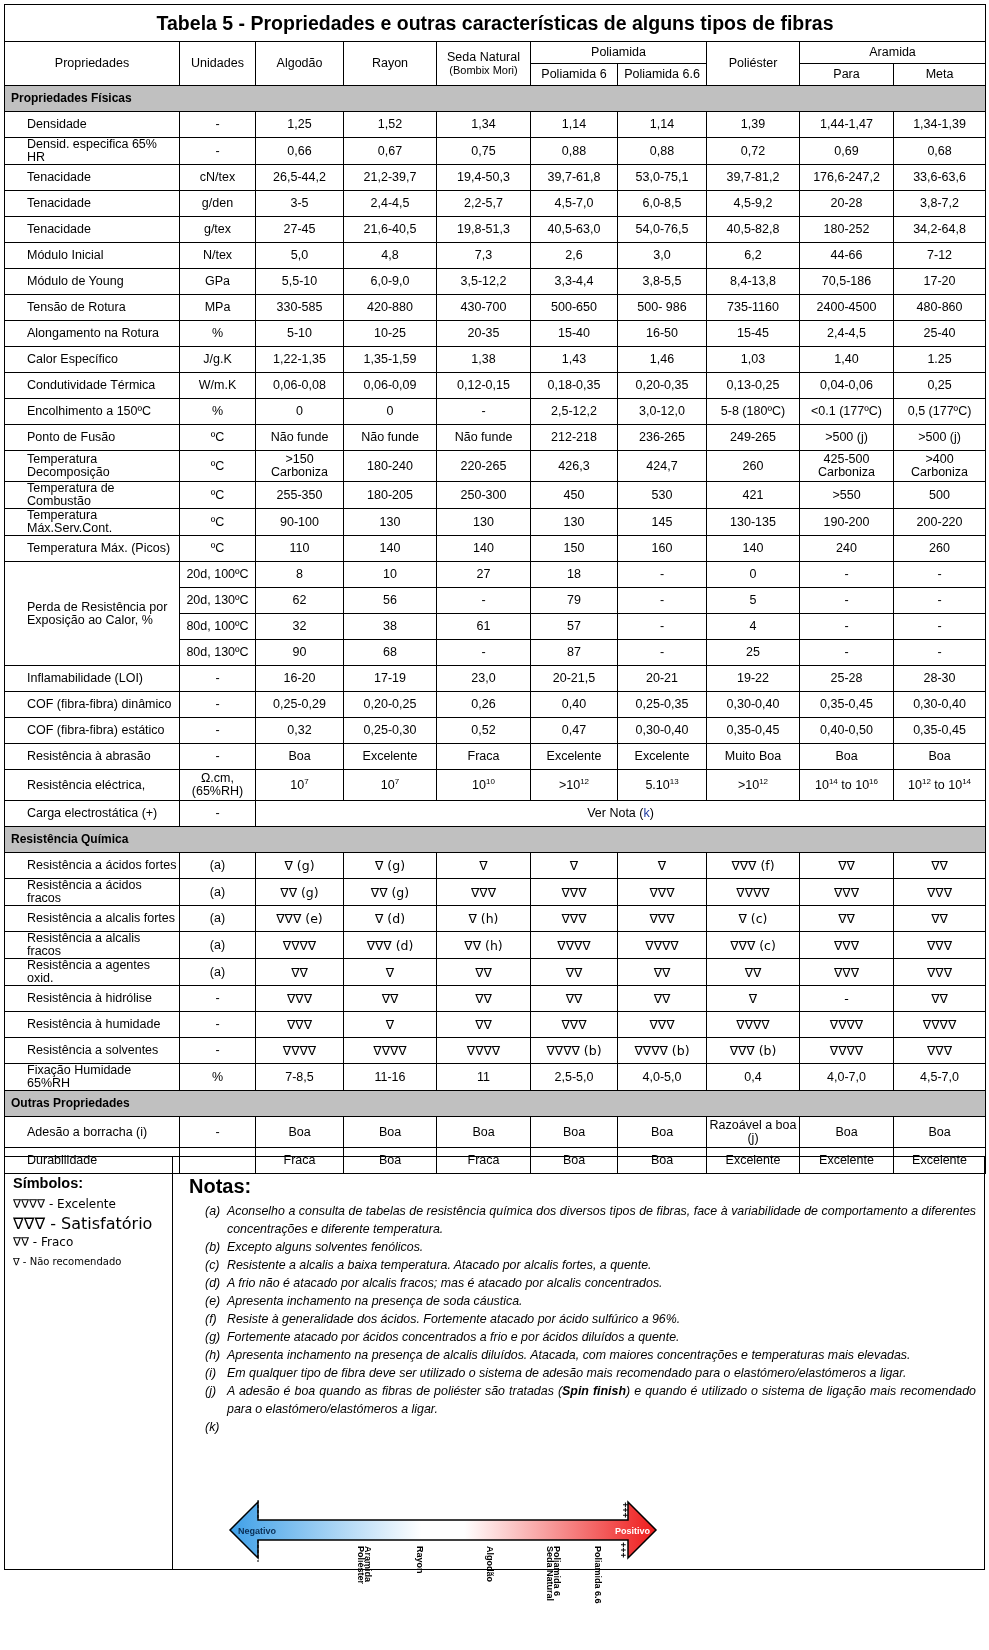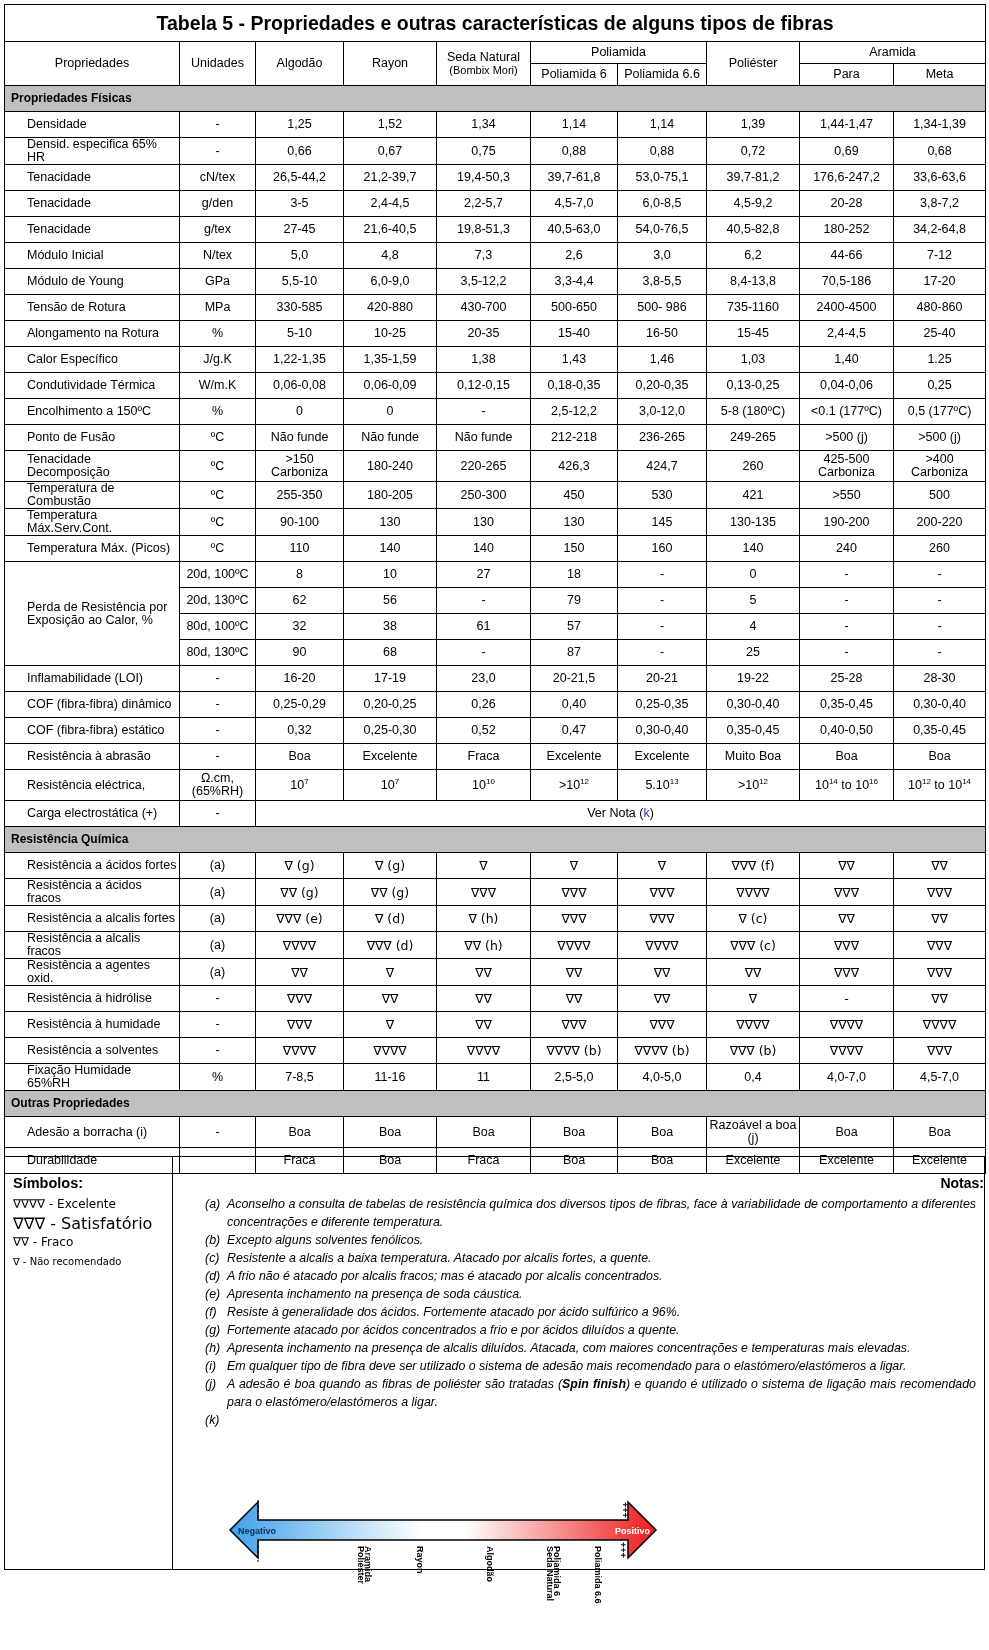--- a/index.html
+++ b/index.html
@@ -16,21 +16,21 @@
   tr.r2 td{height:30px;}
   .dash{font-weight:bold;}
   sup{font-size:8px;vertical-align:5px;line-height:0;}
   .tri{font-family:"DejaVu Sans",sans-serif;font-size:11px;letter-spacing:0;}
   .note-ref{color:#1f3aa0;}
   .bottom{position:absolute;left:4px;top:1156px;width:979px;height:412px;border:1.5px solid #000;display:flex;}
   .sym{width:168px;border-right:1.5px solid #000;padding:18px 0 0 8px;box-sizing:border-box;}
   .sym h3{margin:0 0 4px 0;font-size:14.5px;font-weight:bold;}
   .sym div{font-size:13px;line-height:19px;}
   .notes{flex:1;padding:18px 0 0 8px;box-sizing:border-box;}
-  .notes h3{margin:0 0 4px 0;font-size:14px;font-weight:bold;text-align:right;}
+  .notes h3{margin:0 0 4px 8px;font-size:20px;font-weight:bold;}
   .note{display:flex;font-style:italic;font-size:12.4px;line-height:18px;padding-left:24px;padding-right:8px;}
   .note .k{width:22px;flex:none;}
   .note .t{flex:1;text-align:justify;}
   .diagram{position:absolute;left:228px;top:1500px;width:460px;height:140px;}
 </style>
 </head>
 <body>
 
 <div class="wrap">
 <table class="main">
@@ -221,21 +221,21 @@
           <td>Não funde</td>
           <td>Não funde</td>
           <td>Não funde</td>
           <td>212-218</td>
           <td>236-265</td>
           <td>249-265</td>
           <td>&gt;500 (j)</td>
           <td>&gt;500 (j)</td>
         </tr>
         <tr class="r2">
-          <td class="prop">Tenacidade Decomposição</td>
+          <td class="prop">Temperatura Decomposição</td>
           <td>ºC</td>
           <td>&gt;150 Carboniza</td>
           <td>180-240</td>
           <td>220-265</td>
           <td>426,3</td>
           <td>424,7</td>
           <td>260</td>
           <td>425-500 Carboniza</td>
           <td>&gt;400 Carboniza</td>
         </tr>

